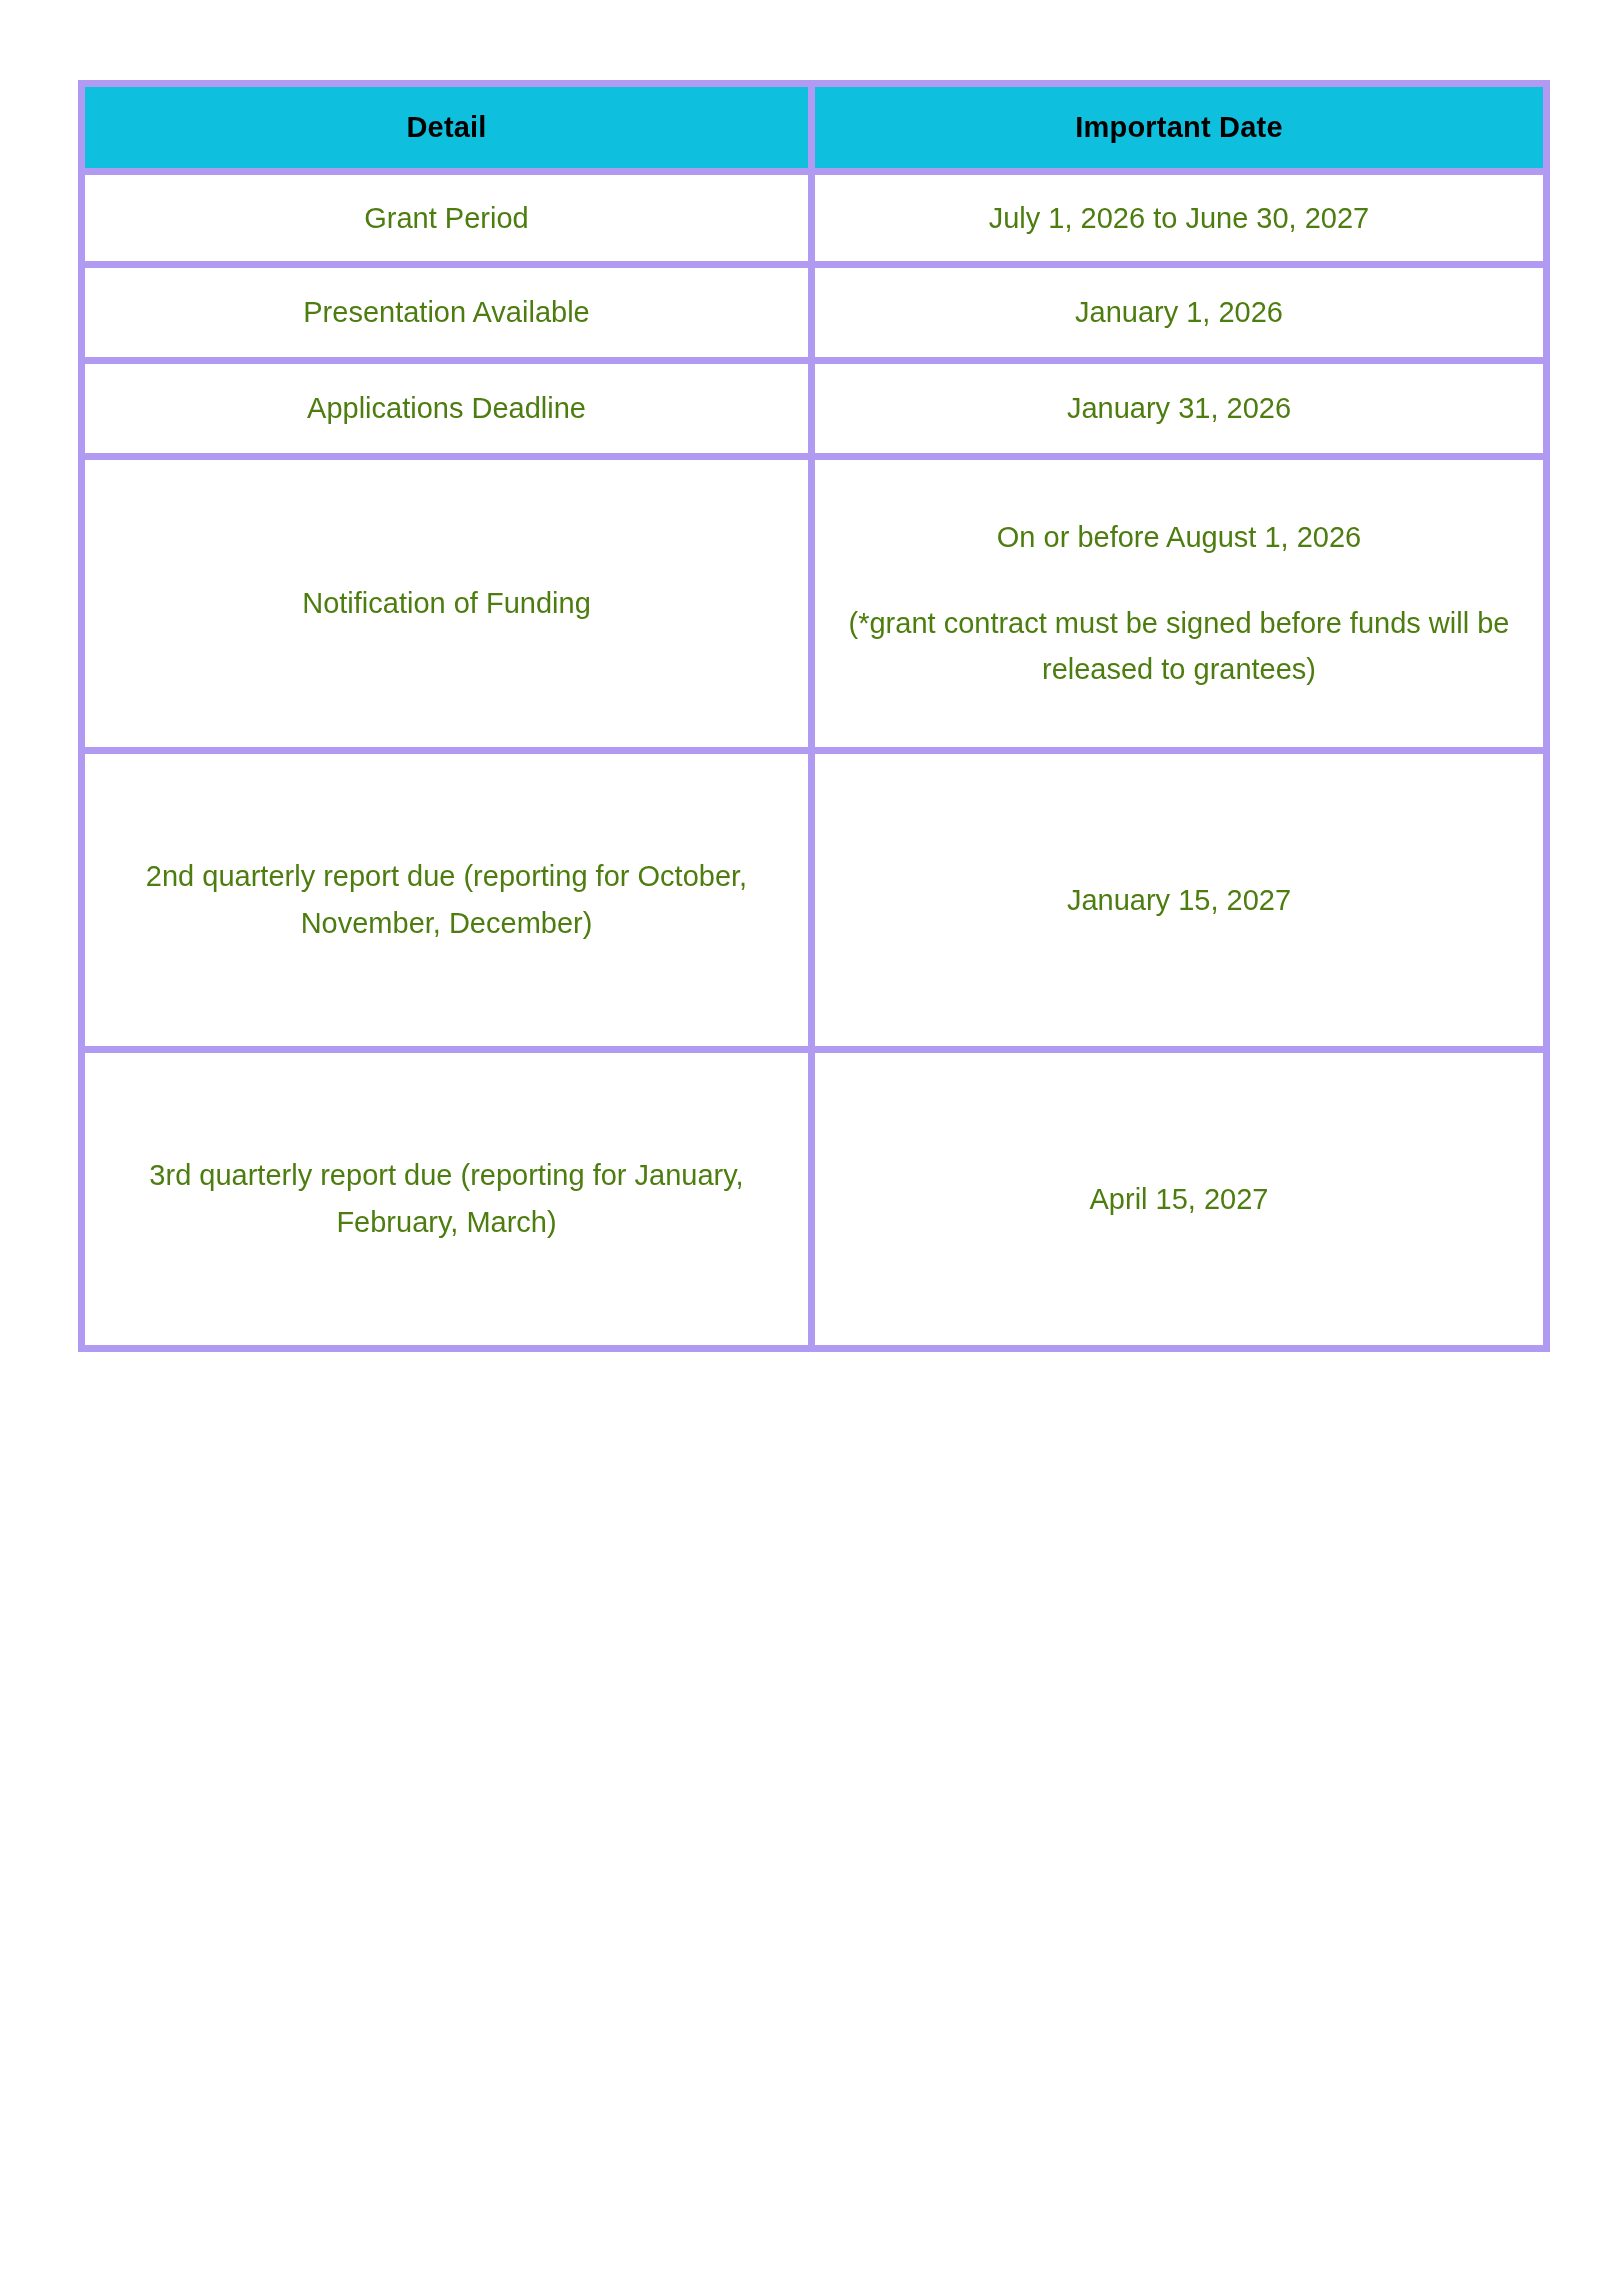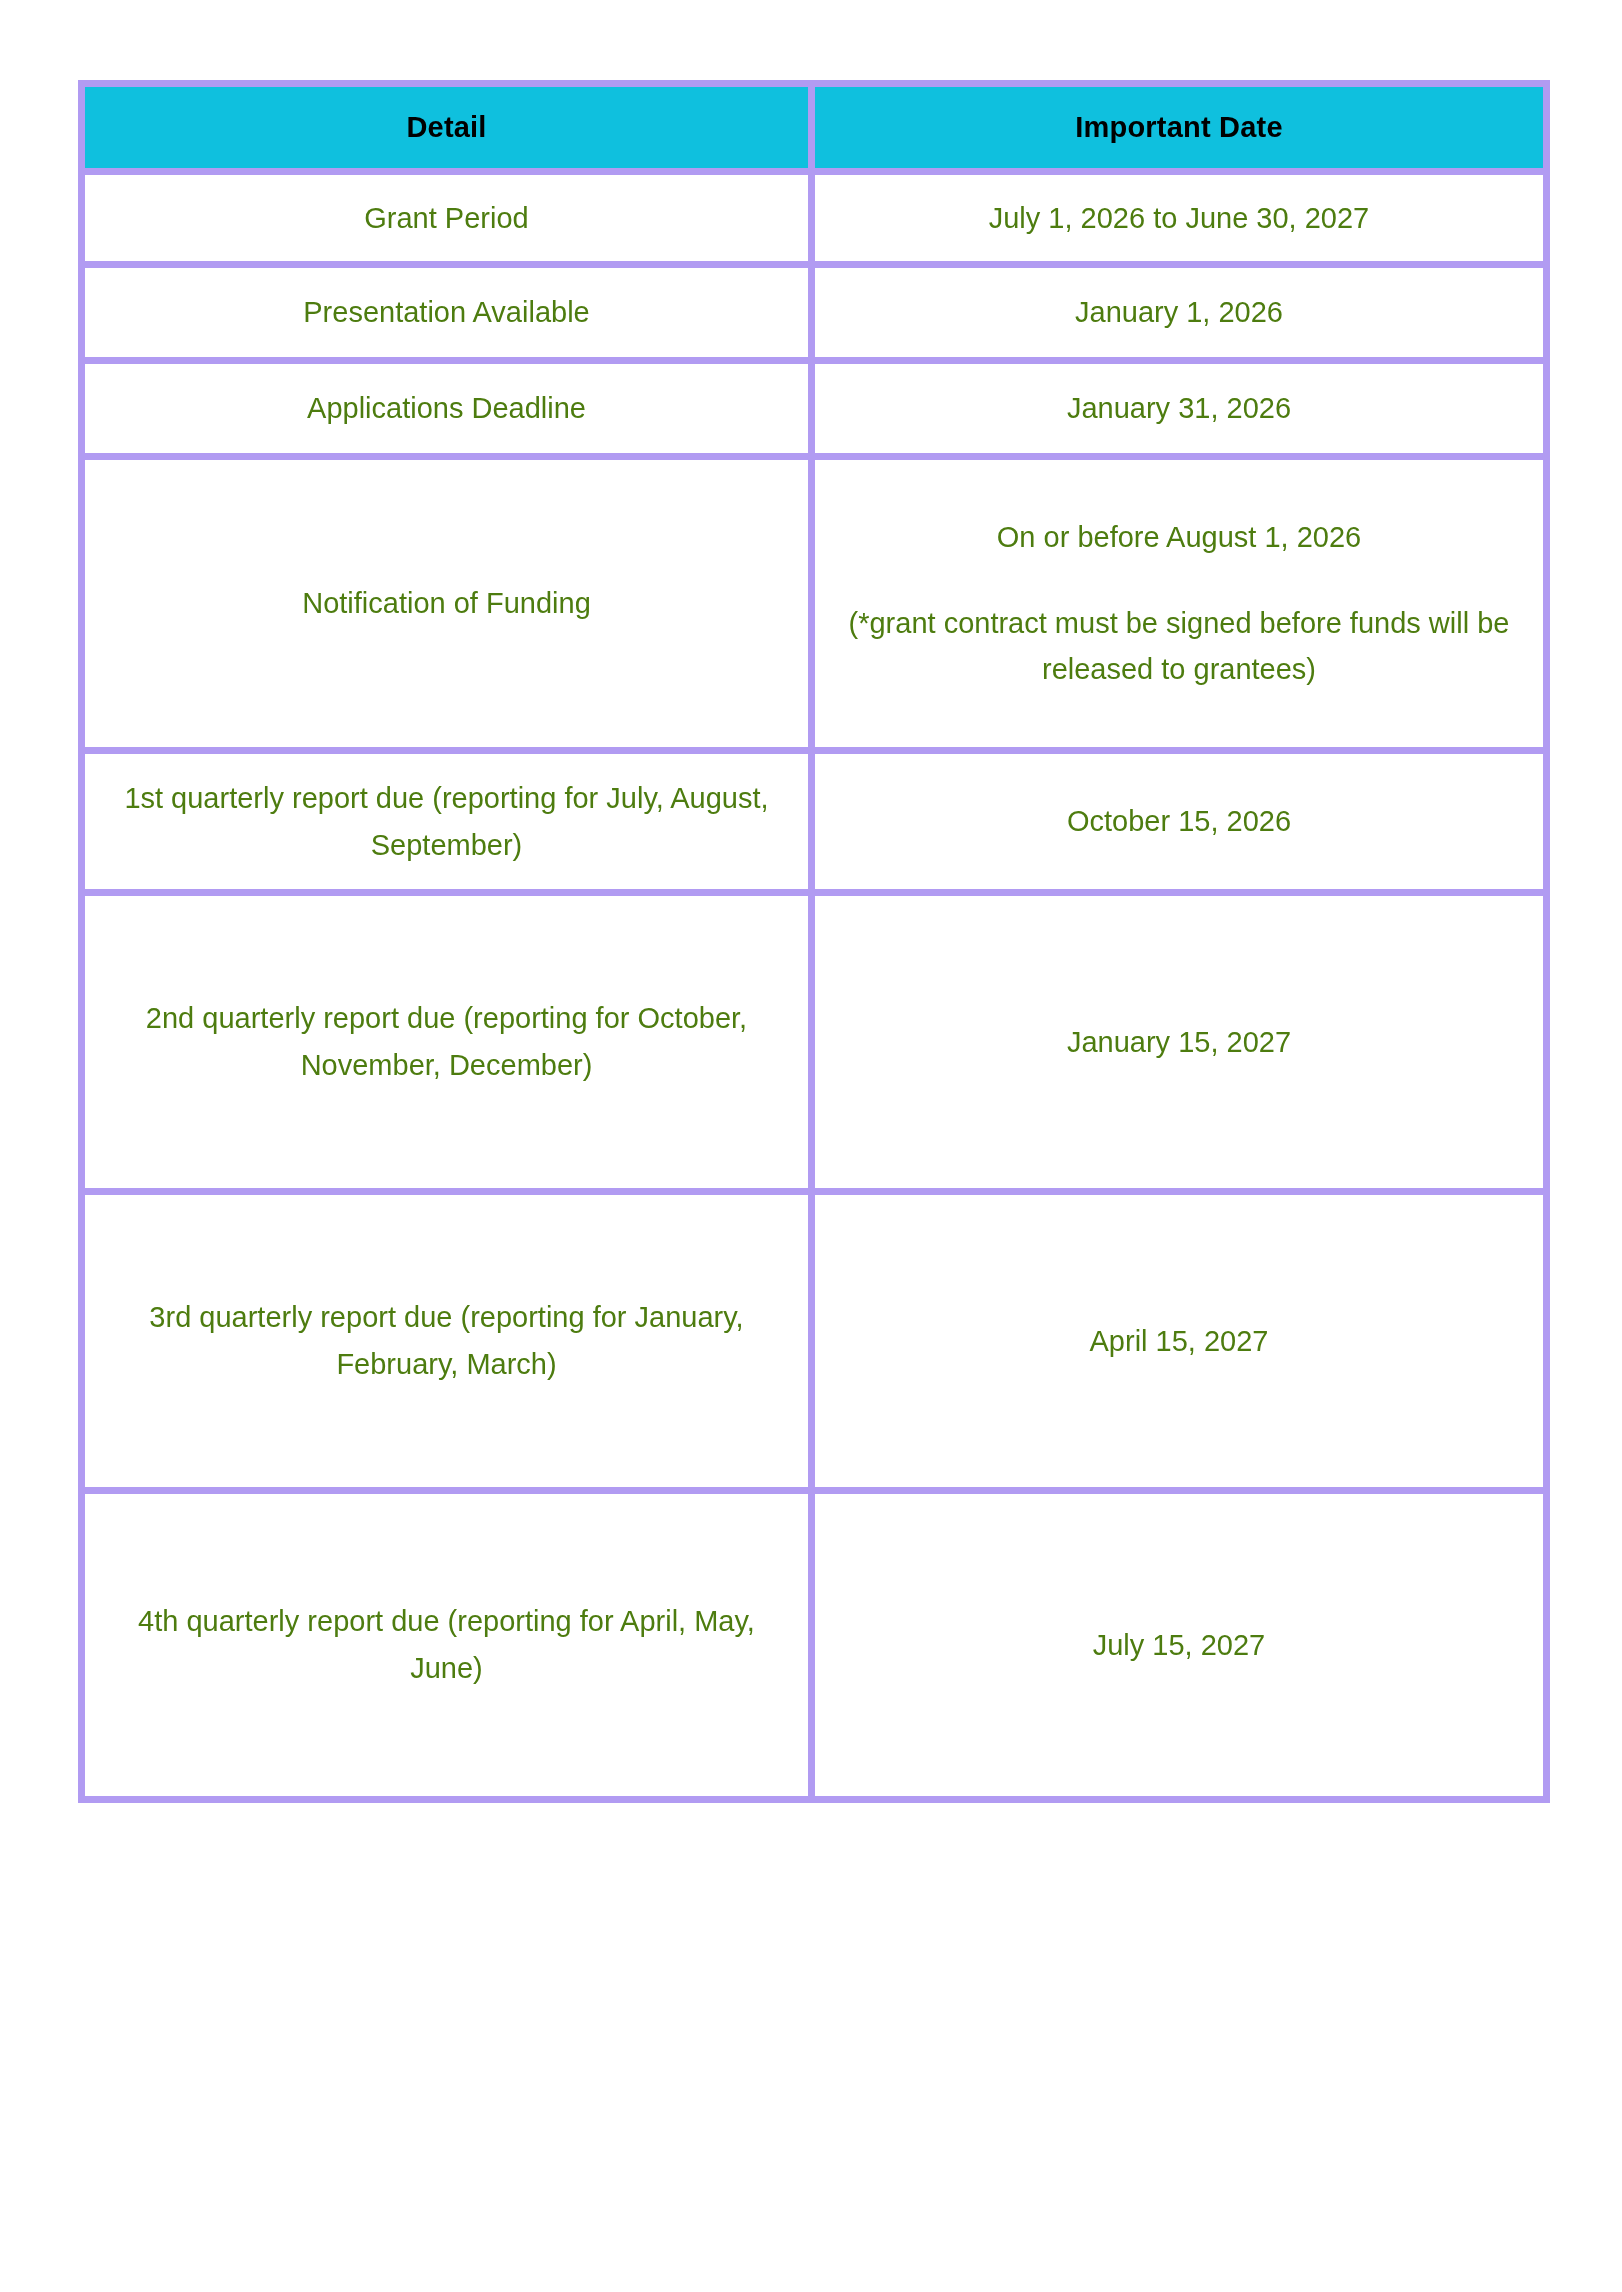--- a/index.html
+++ b/index.html
@@ -129,50 +129,34 @@
           </tr>
           <tr class="r-h-300">
             <td>
               <p class="cell-para">Notification of Funding</p>
             </td>
             <td>
               <p class="cell-para">On or before August 1, 2026</p>
               <p class="cell-para">(*grant contract must be signed before funds will be released to grantees)</p>
             </td>
           </tr>
-          <tr class="r-h-145">
-            <td>
-              <p class="cell-para">1st quarterly report due (reporting for July, August, September)</p>
-            </td>
-            <td>
-              <p class="cell-para">October 15, 2026</p>
-            </td>
-          </tr>
           <tr class="r-h-305">
             <td>
               <p class="cell-para">2nd quarterly report due (reporting for October, November, December)</p>
             </td>
             <td>
               <p class="cell-para">January 15, 2027</p>
             </td>
           </tr>
           <tr class="r-h-305">
             <td>
               <p class="cell-para">3rd quarterly report due (reporting for January, February, March)</p>
             </td>
             <td>
               <p class="cell-para">April 15, 2027</p>
             </td>
           </tr>
-          <tr class="r-h-315">
-            <td>
-              <p class="cell-para">4th quarterly report due (reporting for April, May, June)</p>
-            </td>
-            <td>
-              <p class="cell-para">July 15, 2027</p>
-            </td>
-          </tr>
         </tbody>
     </table>
   </div>
 
 </div>
 
 
 </body></html>

